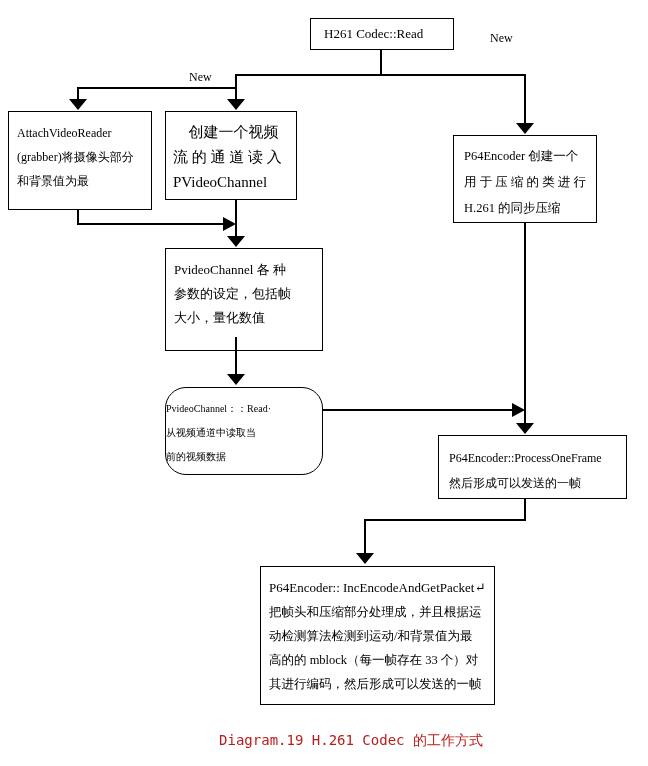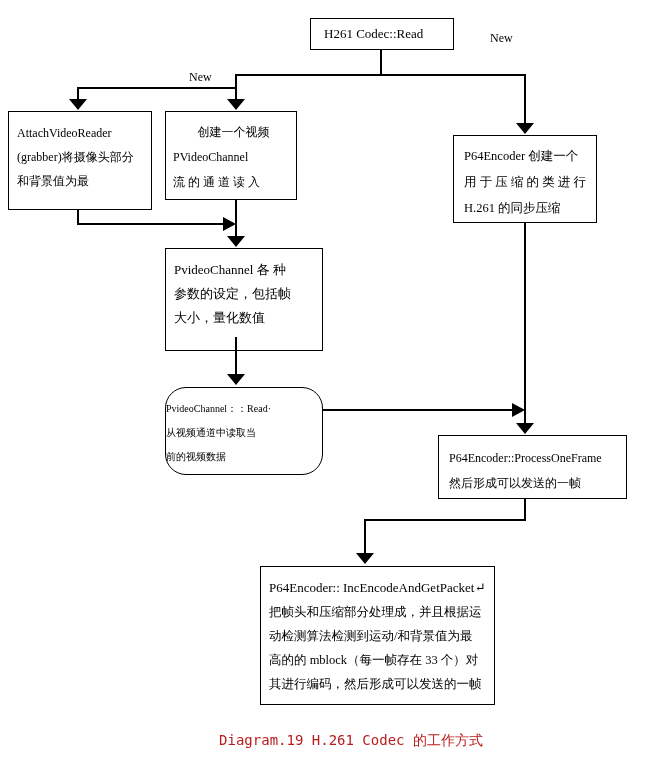--- a/index.html
+++ b/index.html
@@ -11,21 +11,21 @@
   .box {
     position:absolute; border:1px solid #000; background:#fff;
     box-sizing:border-box; color:#000;
   }
   .bl { white-space:pre; }
   .bl.center { text-align:center; }
 
   
   .box-h261   { display:flex; align-items:center; padding-left:13px; font-size:13px; }
   .box-attach { padding:9px 2px 16px 8px;  line-height:24px; font-size:12px; }
-  .box-create { padding:8px 2px 17px 7px;  line-height:25px; font-size:12px;font-family:Liberation Serif, serif; }
+  .box-create { padding:8px 2px 17px 7px;  line-height:25px; font-size:15px;font-family:Liberation Serif, serif; }
   .box-p64    { padding:7px 2px 0 10px; line-height:26px; font-size:12.5px; }
   .box-params { padding:9px 2px 0 8px;  line-height:24px; font-size:13px; }
   .box-read   { padding:9px 2px 0 0;  line-height:24px; font-size:10px;border-radius:21px; }
   .box-process{ padding:10px 17px 0 10px; line-height:25px; font-size:12px; }
   .box-packet { padding:9px 2px 0 8px;  line-height:24px; font-size:12.5px; }
   .box-packet .bl:first-child { font-size:13px; }
 
   .line { position:absolute; background:#000; }
   .arr-d { position:absolute; width:0; height:0;
            border-left:9px solid transparent; border-right:9px solid transparent;
@@ -48,22 +48,22 @@
   </div>
 
   <div class="box box-attach" style="left:8px; top:111px; width:144px; height:99px;">
     <div class="bl">AttachVideoReader</div>
     <div class="bl">(grabber)将摄像头部分</div>
     <div class="bl">和背景值为最</div>
   </div>
 
   <div class="box box-create" style="left:165px; top:111px; width:132px; height:89px;">
     <div class="bl center">创建一个视频</div>
+    <div class="bl">流 的 通 道 读 入</div>
     <div class="bl">PVideoChannel</div>
-    <div class="bl">流 的 通 道 读 入</div>
   </div>
 
   <div class="box box-p64" style="left:453px; top:135px; width:144px; height:88px;">
     <div class="bl">P64Encoder 创建一个</div>
     <div class="bl">用 于 压 缩 的 类 进 行</div>
     <div class="bl">H.261 的同步压缩</div>
   </div>
 
   <div class="box box-params" style="left:165px; top:248px; width:158px; height:103px;">
     <div class="bl">PvideoChannel 各 种</div>

